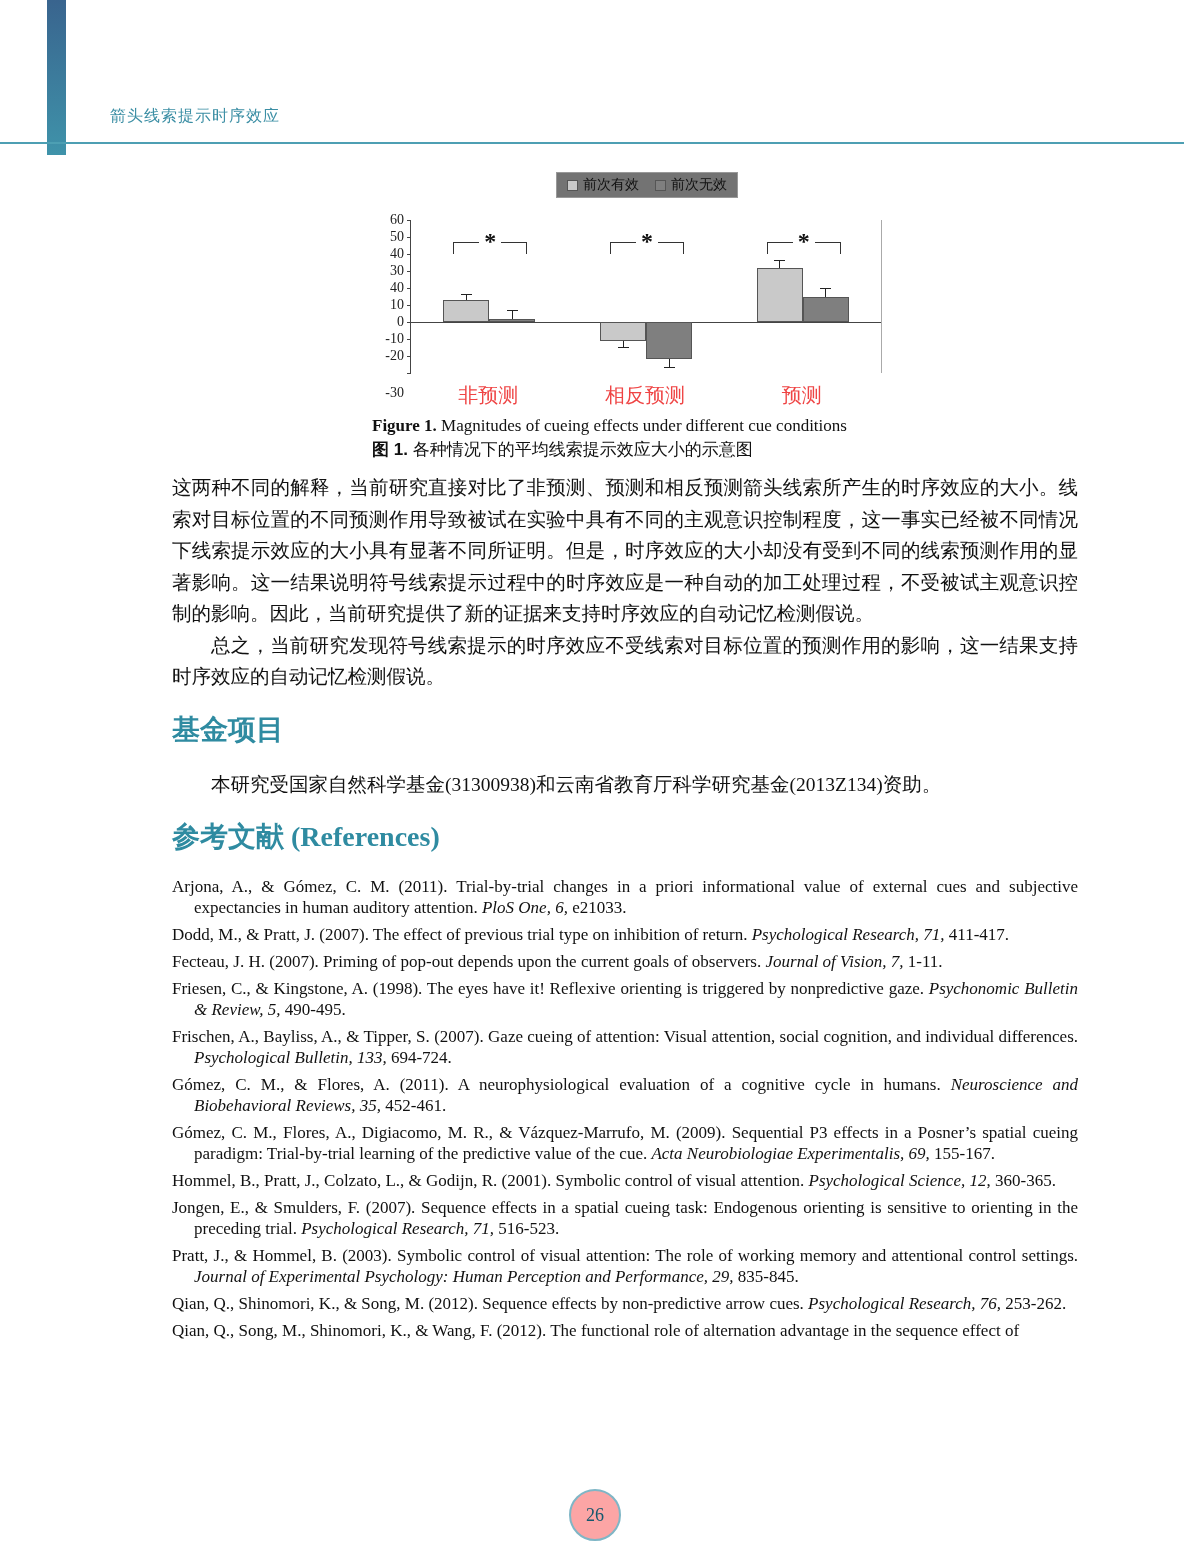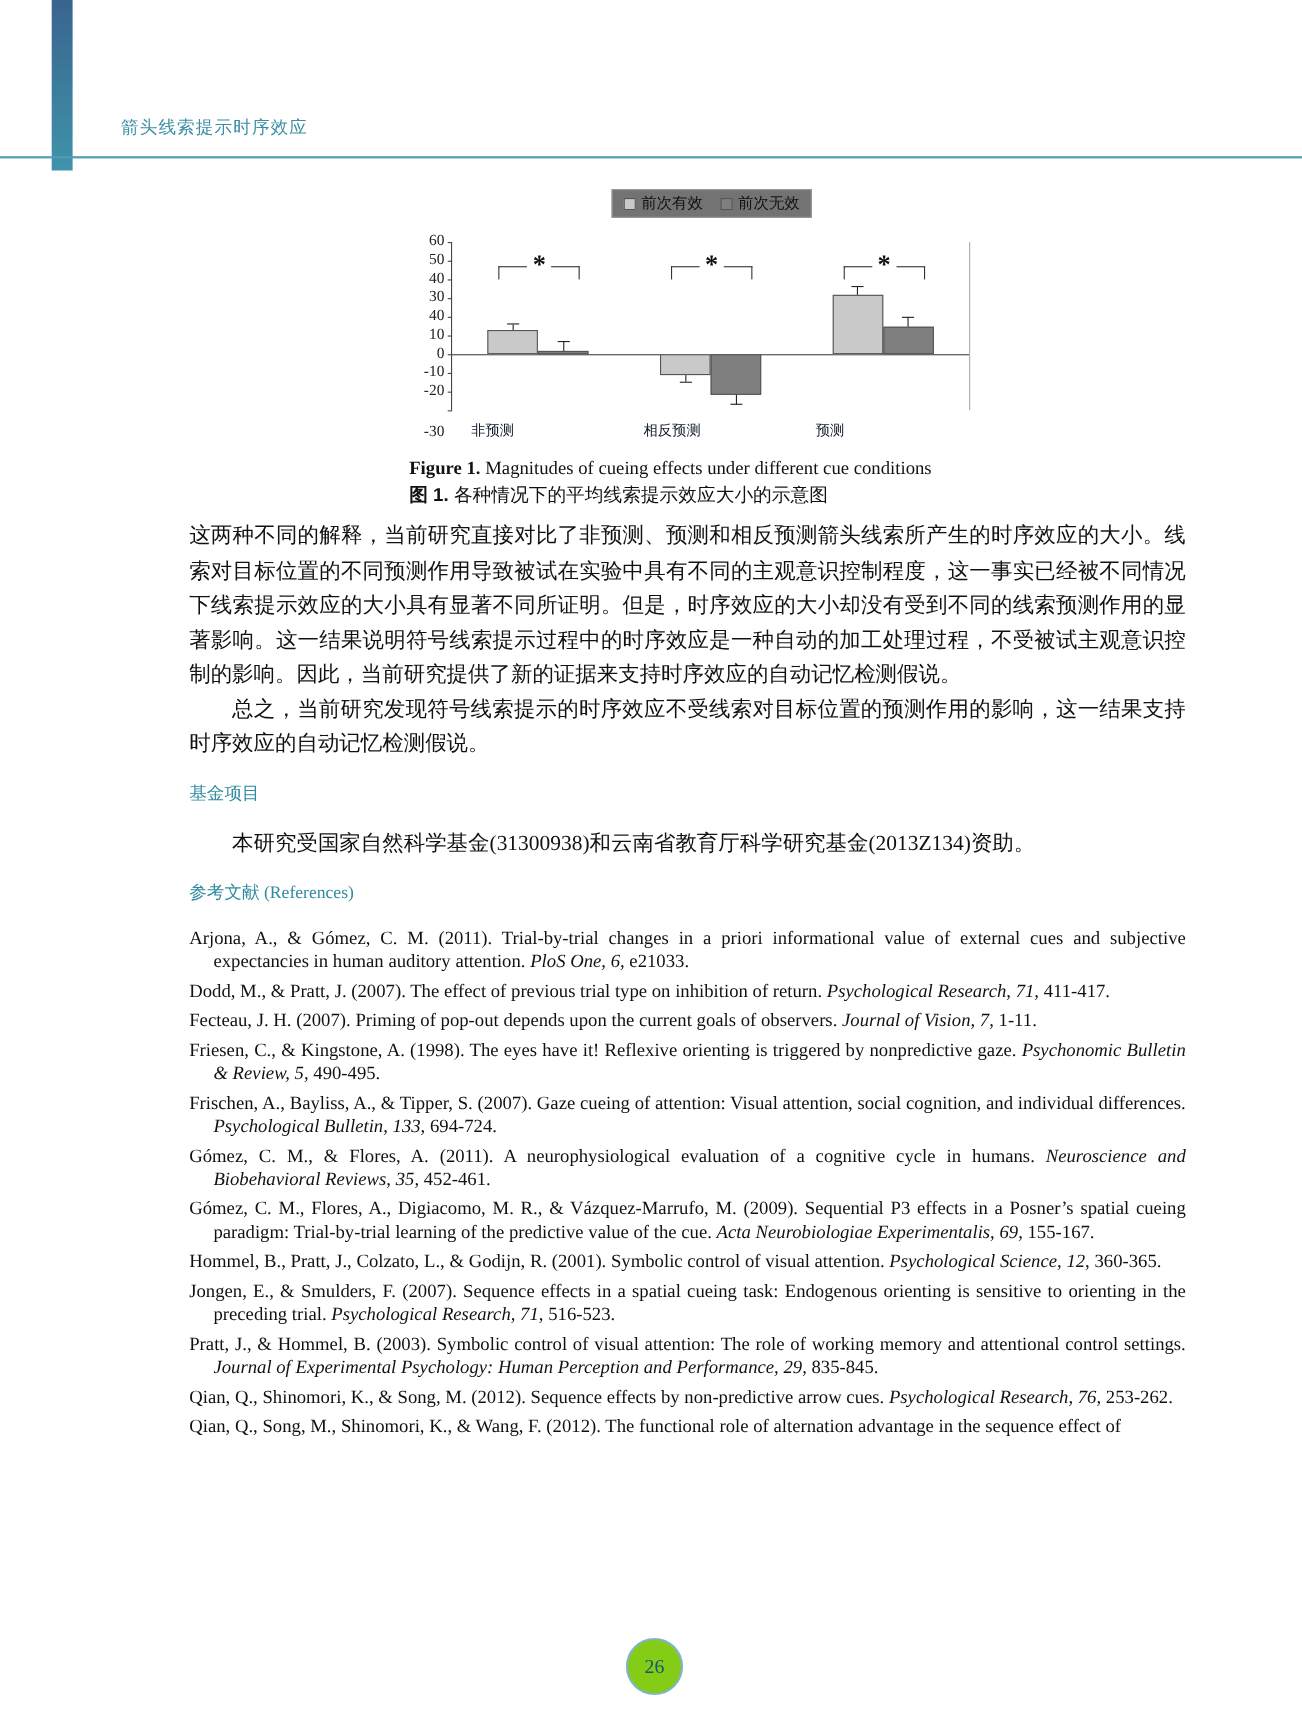--- a/index.html
+++ b/index.html
@@ -51,44 +51,44 @@
   .err-cap { position: absolute; width: 11px; height: 1px; background: #222; }
   .sig-bracket {
     position: absolute; height: 11px;
     border-top: 1.5px solid #333; border-left: 1.5px solid #333; border-right: 1.5px solid #333;
   }
   .sig-star {
     position: absolute; left: 50%; top: -13px; transform: translateX(-50%);
     background: #fff; padding: 0 5px; font-size: 24px; font-weight: bold; line-height: 22px;
   }
   .chart-x-labels { position: relative; margin-left: 36px; width: 470px; height: 22px; margin-top: 9px; }
-  .xlab { position: absolute; font-size: 13px; color: #0f172a; }
+  .xlab { position: absolute; text-align: center; font-size: 20px; color: #ef4444; }
   
   .figure-caption { position: absolute; left: 372px; top: 414px; font-size: 17px; line-height: 24px; }
   .figure-caption b { font-weight: bold; }
   .caption-zh { font-family: "Liberation Sans", sans-serif; }
   
   .main { position: absolute; left: 172px; top: 472px; width: 906px; }
   .body-para { margin: 0; font-size: 19.5px; line-height: 31.5px; text-align: justify; }
   .indent { text-indent: 2em; }
   .section-heading {
     color: #2f8ba1; font-family: "Liberation Sans", sans-serif;
-    font-weight: normal; font-size: 16px; margin: 18px 0 20px 0;
+    font-weight: bold; font-size: 28px; margin: 18px 0 20px 0;
   }
   .section-heading .en { font-family: "Liberation Serif", serif; }
   .references { margin-top: 16px; }
   .reference {
     font-size: 17px; line-height: 21px; margin-bottom: 6px;
     padding-left: 22px; text-indent: -22px; text-align: justify;
   }
   .reference .it { font-style: italic; }
   
   .page-circle {
     position: absolute; left: 569px; top: 1489px; width: 52px; height: 52px;
-    border-radius: 50%; background: #84cc16; border: 2px solid #7fb6c6; box-sizing: border-box;
+    border-radius: 50%; background: #fca5a5; border: 2px solid #7fb6c6; box-sizing: border-box;
     display: flex; align-items: center; justify-content: center;
     font-size: 18px; color: #14586e;
   }
 </style>
 </head>
 <body>
 
 <div class="page">
 
   <div class="corner-bar"></div>

